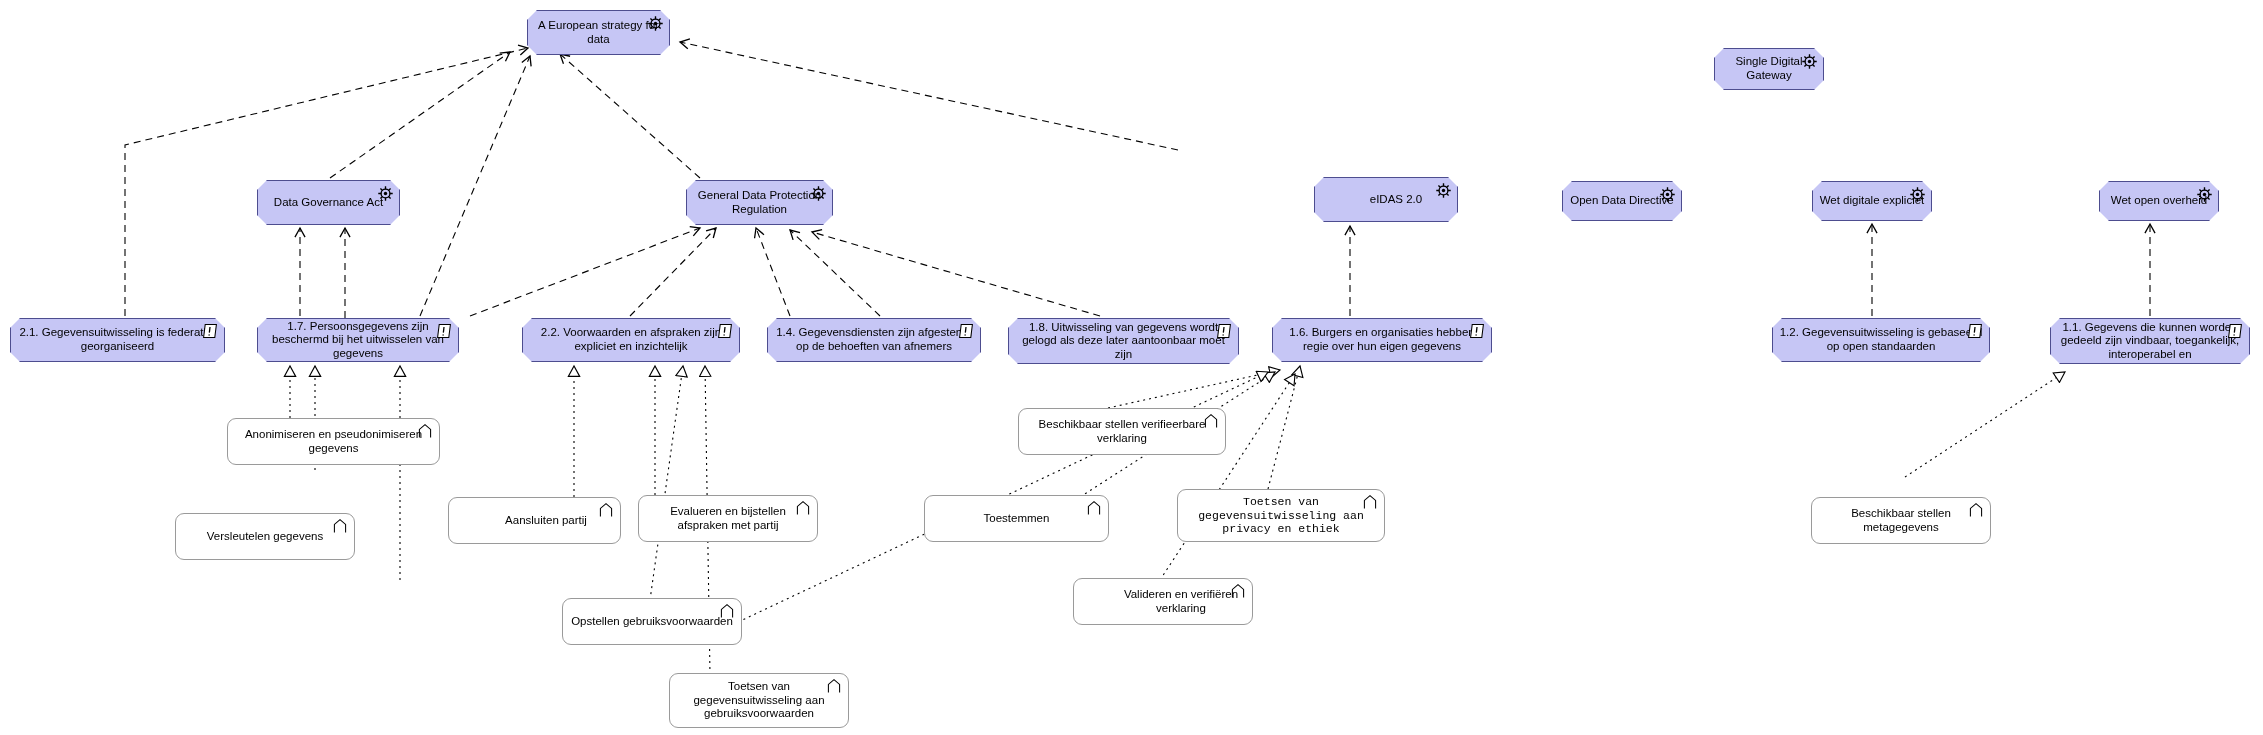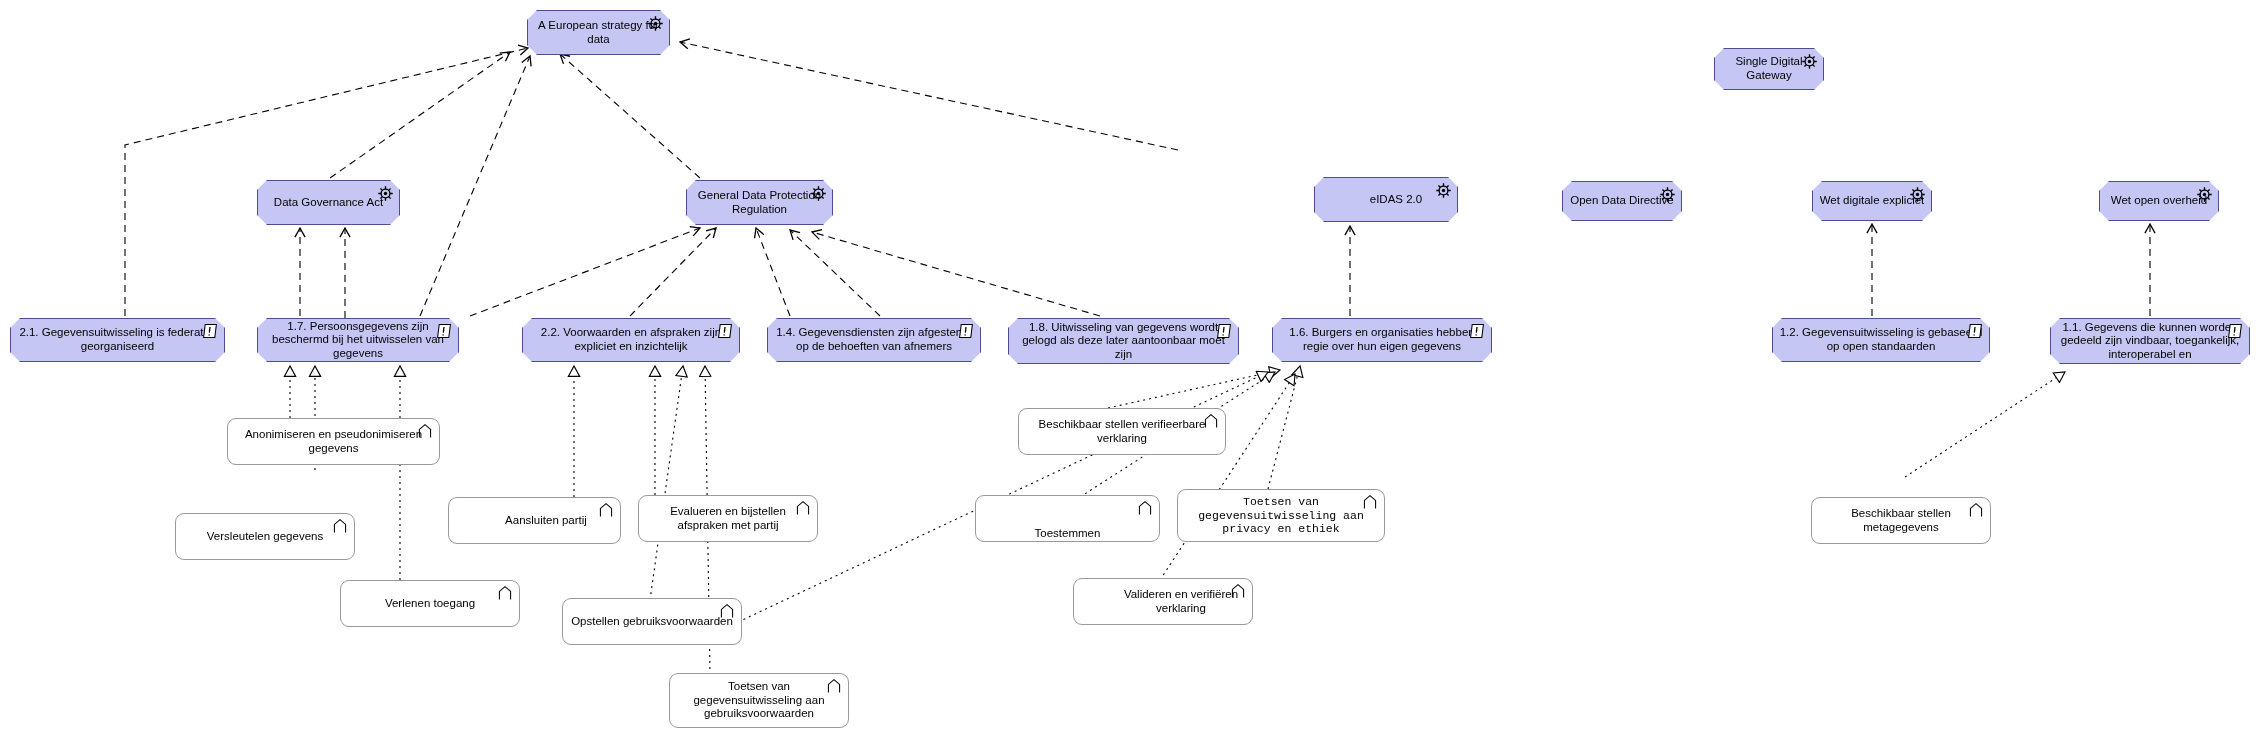--- a/index.html
+++ b/index.html
@@ -382,28 +382,20 @@
 
   <div class="node cap fs11" style="left:175px;top:513px;width:180px;height:47px;">
     <span class="label">Versleutelen gegevens</span>
     <span class="icon">
       <svg viewBox="0 0 20 20" width="16" height="16">
         <path d="M3,18 L3,8 L10,2 L17,8 L17,18" fill="none" stroke="#000" stroke-width="1.3"></path>
       </svg>
     </span>
   </div>
 
-  <div class="node cap fs11" style="left:340px;top:580px;width:180px;height:47px;">
-    <span class="label">Verlenen toegang</span>
-    <span class="icon">
-      <svg viewBox="0 0 20 20" width="16" height="16">
-        <path d="M3,18 L3,8 L10,2 L17,8 L17,18" fill="none" stroke="#000" stroke-width="1.3"></path>
-      </svg>
-    </span>
-  </div>
 
   <div class="node cap fs11" style="left:448px;top:497px;width:173px;height:47px;padding-left:23px;">
     <span class="label">Aansluiten partij</span>
     <span class="icon">
       <svg viewBox="0 0 20 20" width="16" height="16">
         <path d="M3,18 L3,8 L10,2 L17,8 L17,18" fill="none" stroke="#000" stroke-width="1.3"></path>
       </svg>
     </span>
   </div>
 
@@ -436,21 +428,21 @@
 
   <div class="node cap fs11" style="left:1018px;top:408px;width:208px;height:47px;">
     <span class="label">Beschikbaar stellen verifieerbare verklaring</span>
     <span class="icon">
       <svg viewBox="0 0 20 20" width="16" height="16">
         <path d="M3,18 L3,8 L10,2 L17,8 L17,18" fill="none" stroke="#000" stroke-width="1.3"></path>
       </svg>
     </span>
   </div>
 
-  <div class="node cap fs11" style="left:975px;top:495px;width:185px;height:47px;align-items:flex-end;">
+  <div class="node cap fs11" style="left:924px;top:495px;width:185px;height:47px;">
     <span class="label">Toestemmen</span>
     <span class="icon">
       <svg viewBox="0 0 20 20" width="16" height="16">
         <path d="M3,18 L3,8 L10,2 L17,8 L17,18" fill="none" stroke="#000" stroke-width="1.3"></path>
       </svg>
     </span>
   </div>
 
   <div class="node cap fs11" style="left:1177px;top:489px;width:208px;height:53px;font-family:Liberation Mono, monospace;">
     <span class="label">Toetsen van gegevensuitwisseling aan privacy en ethiek</span>

